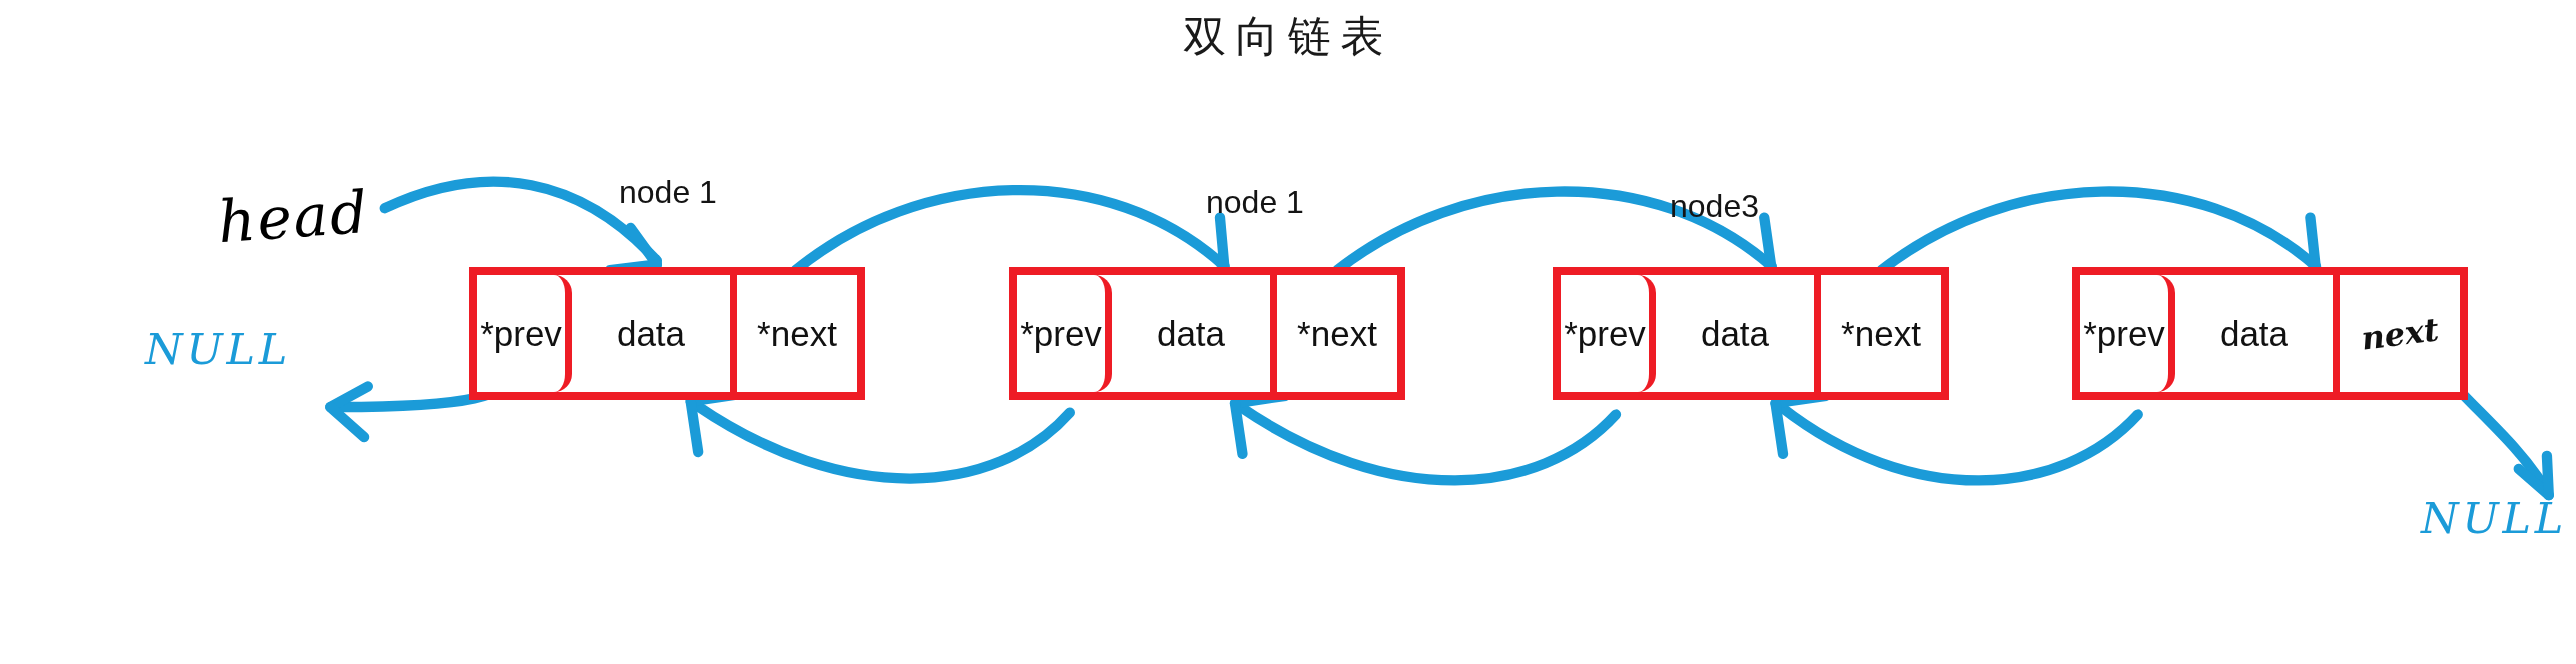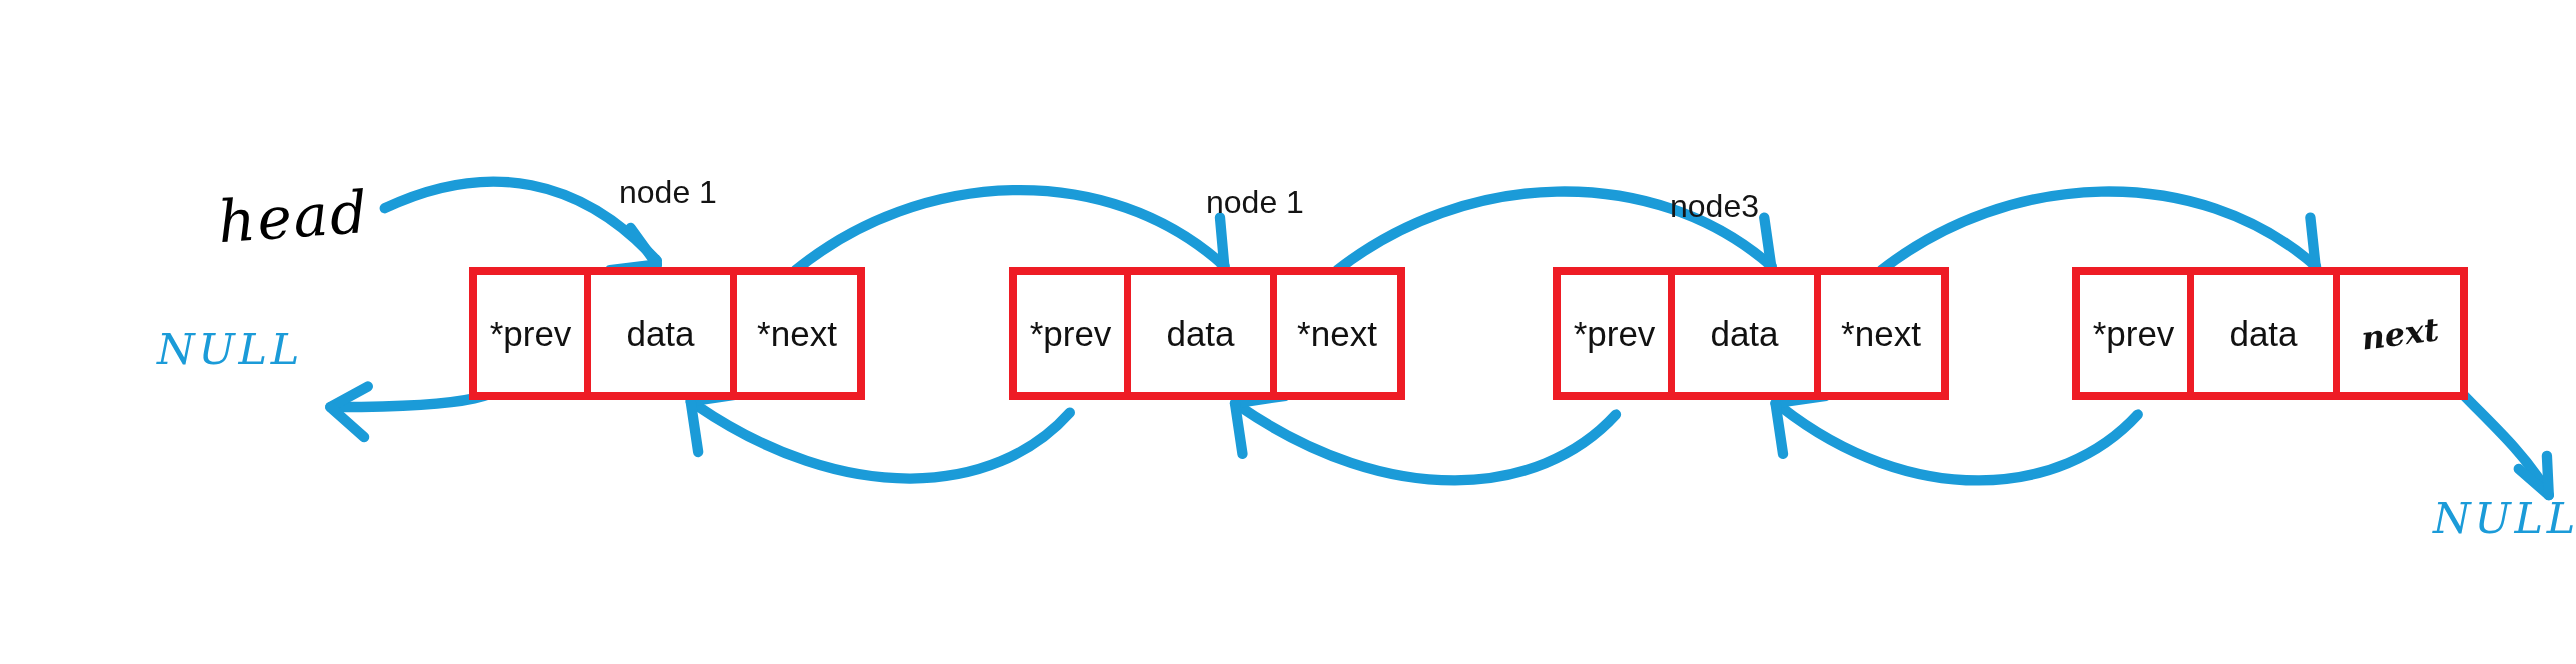--- a/index.html
+++ b/index.html
@@ -41,21 +41,21 @@
   .cell {
     box-sizing: border-box;
     display: flex;
     align-items: center;
     justify-content: center;
     font-size: 35px;
     color: #111111;
     background: transparent;
     font-family: "Liberation Sans", sans-serif;
   }
-  .cell.prev { width: 114px; border-right: 7.5px solid #ee1c25; }
+  .cell.prev { width: 95px; border-right: 7.5px solid #ee1c25; border-radius: 18px; }
   .cell.data { flex: 1; border-right: 7.5px solid #ee1c25; }
   .cell.next { width: 120px; }
   .cell.hand {
     font-family: "DejaVu Serif", serif;
     font-style: italic;
     font-weight: 700;
     font-size: 32px;
     transform: rotate(-7deg);
   }
   .node-label {
@@ -78,21 +78,20 @@
     color: #000000;
     font-weight: 500;
     letter-spacing: 1.9px;
     transform: rotate(-4deg);
   }
   .null-label {
     font-size: 43px;
     color: #1b9bd8;
     font-weight: 500;
     letter-spacing: 3.8px;
-    margin-left: 12px;
   }
   #arrows {
     position: absolute;
     left: 0;
     top: 0;
     width: 2576px;
     height: 664px;
     z-index: 3;
   }
   #arrows path {
@@ -101,20 +100,21 @@
     stroke-width: 11;
     stroke-linecap: round;
     stroke-linejoin: round;
   }
 </style>
 </head>
 <body>
 
 <div id="canvas">
 
+  <div id="title">双向链表</div>
 
   <svg id="arrows" viewBox="0 0 2745 708" preserveAspectRatio="none">
 
     <path d="M 410 222 C 520 170 620 190 700 278"></path>
     <path d="M 700 282 L 672 243"></path>
     <path d="M 700 282 L 650 288"></path>
 
     <path d="M 848 288 C 980 180 1180 170 1305 284"></path>
     <path d="M 1305 288 L 1300 232"></path>
     <path d="M 1305 288 L 1252 302"></path>

